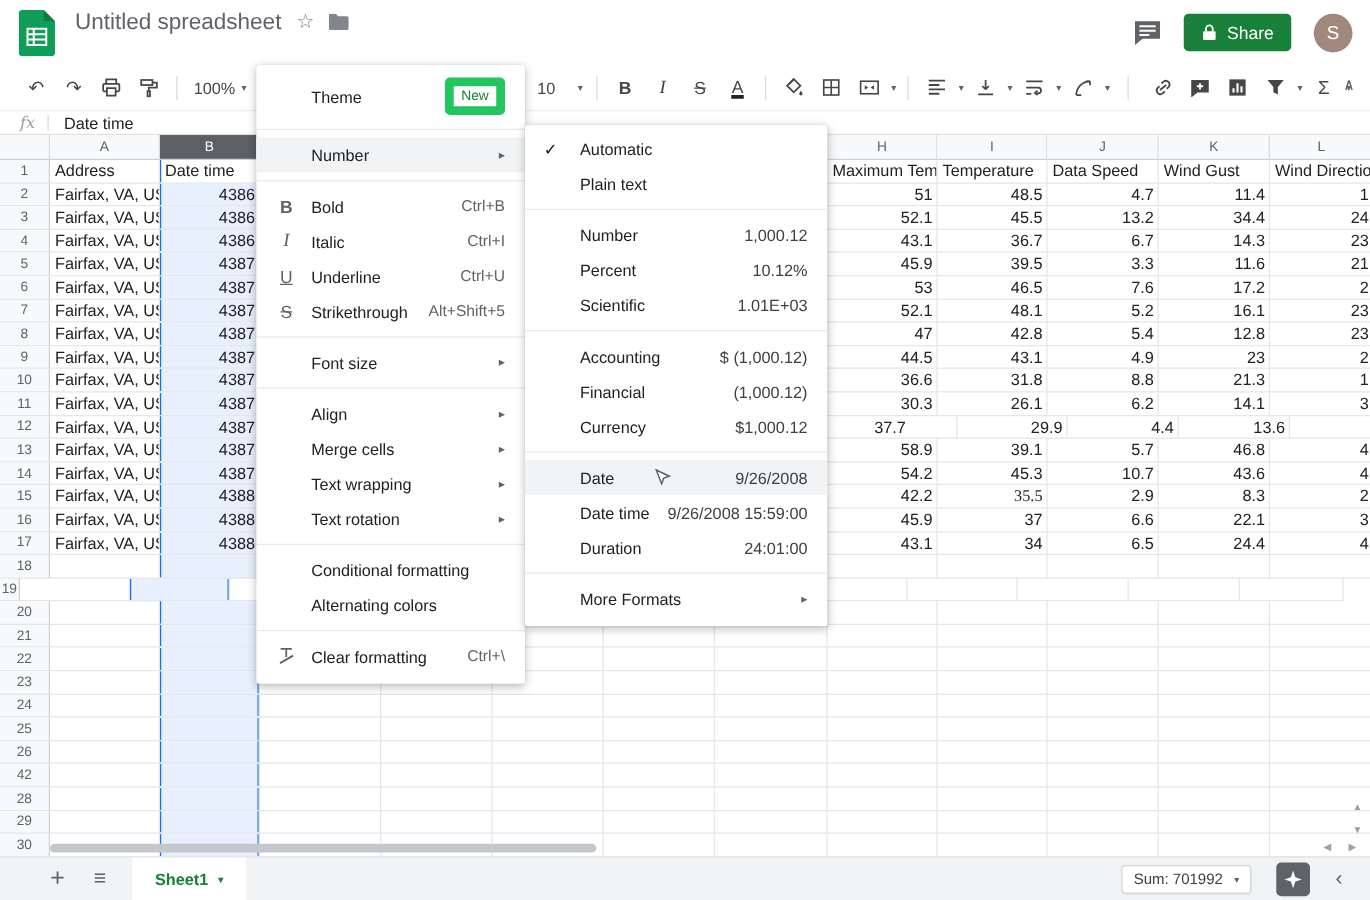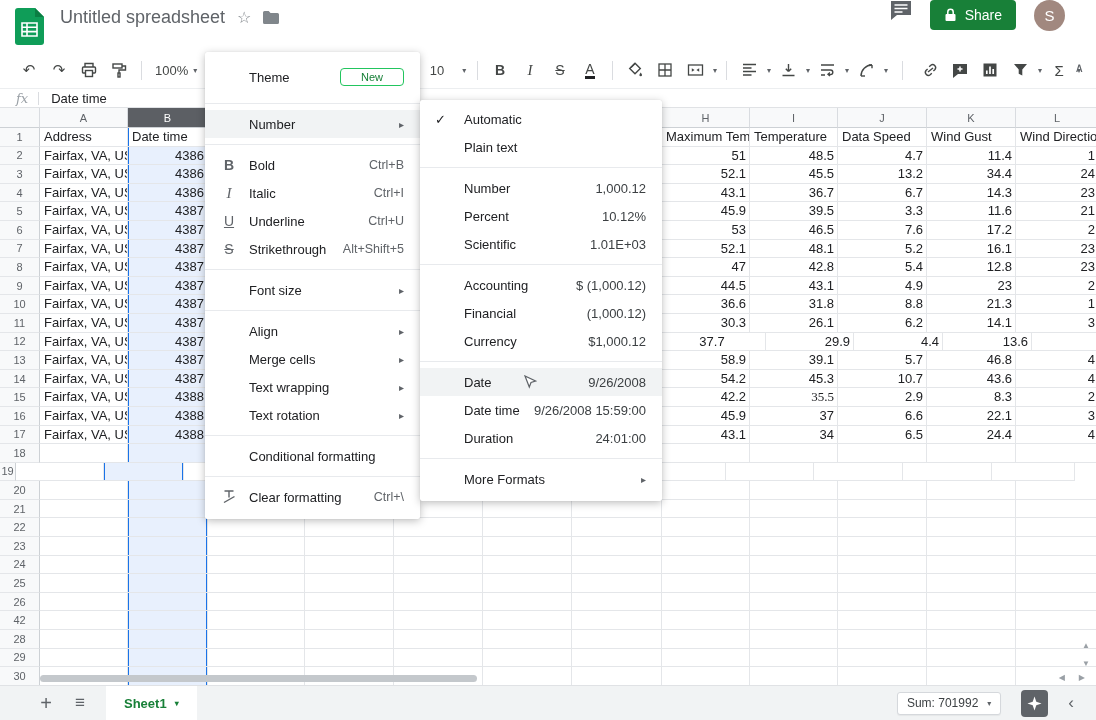--- a/index.html
+++ b/index.html
@@ -10,21 +10,21 @@
   
   #topbar { position:absolute; top:0; left:0; right:0; height:52px; background:#fff; }
   #logo { position:absolute; left:15px; top:8px; width:29px; height:37px; }
   #title-row { position:absolute; left:60px; top:5px; height:24px; display:flex; align-items:center; gap:12px; }
   #doc-title { font-size:18px; color:#5f6368; }
   .title-ico { color:#80868b; font-size:16px; }
   #menubar { position:absolute; left:54px; top:29px; display:flex; align-items:center; font-size:14px; color:#202124; }
   .mb-item { padding:3px 8px; border-radius:3px; cursor:default; }
   .mb-item.active { background:#e4ebe5; }
   #save-status { margin-left:14px; font-size:13px; color:#80868b; text-decoration:underline; }
-  #topbar-right { position:absolute; right:31px; top:0; height:52px; display:flex; align-items:flex-start; gap:18px; }
+  #topbar-right { position:absolute; right:14px; top:0; height:52px; display:flex; align-items:center; gap:18px; }
   #share-btn { display:flex; align-items:center; gap:8px; background:#188038; color:#fff; font-size:14px; font-weight:500; border:none; border-radius:4px; height:30px; padding:0 14px; }
   #avatar { width:31px; height:31px; border-radius:50%; background:#a1887f; color:#fff; font-size:15px; display:flex; align-items:center; justify-content:center; }
 
   
   #toolbar { position:absolute; top:52px; left:0; right:0; height:36px; background:#fff; }
   .tb-group { position:absolute; top:0; height:36px; display:flex; align-items:center; gap:4px; }
   #tb-left { left:16px; }
   #tb-right { left:424px; }
   .tb-btn { min-width:26px; height:26px; display:flex; align-items:center; justify-content:center; border-radius:2px; color:#444746; font-size:15px; }
   .tb-sep { width:1px; height:19px; background:#dadce0; margin:0 5px; }
@@ -64,21 +64,21 @@
   #number-menu { left:420px; top:100px; width:242px; }
   .mi { position:relative; height:28px; display:flex; align-items:center; padding:0 16px 0 44px; font-size:13px; color:#202124; cursor:default; }
   .mi.tall { height:40px; }
   .mi.hl { background:#f1f3f4; }
   .mi .mlabel { white-space:nowrap; }
   .mi .shortcut { margin-left:auto; color:#5f6368; font-size:12.5px; }
   .mi .example { margin-left:auto; color:#3c4043; font-size:13px; }
   .mi .arrow { margin-left:auto; color:#5f6368; font-size:10px; }
   .mi .micon { position:absolute; left:13px; width:22px; text-align:center; color:#5f6368; }
   .mi .check { position:absolute; left:15px; color:#202124; font-size:13px; }
-  .badge { margin-left:auto; color:#188038; border:1px solid #22c55e; border-radius:4px; font-size:11px; font-weight:500; padding:2px 20px; }
+  .badge { margin-left:auto; color:#188038; border:7px solid #22c55e; border-radius:4px; font-size:11px; font-weight:500; padding:2px 6px; }
   .msep { height:1px; background:#e8eaed; margin:6px 0; }
   .cursor-glyph { position:absolute; left:104px; top:7px; }
 
   
   #sheetbar { position:absolute; bottom:0; left:0; right:0; height:35px; background:#f1f3f4; border-top:1px solid #e0e2e5; display:flex; align-items:center; }
   #add-sheet { margin-left:32px; font-size:20px; color:#5f6368; width:28px; text-align:center; }
   #all-sheets { font-size:17px; color:#5f6368; width:28px; text-align:center; margin-left:6px; }
   #sheet-tab { margin-left:12px; height:35px; background:#fff; padding:0 18px; display:flex; align-items:center; gap:7px; font-size:13px; font-weight:bold; color:#188038; }
   #sheet-tab .tb-caret { color:#188038; }
   #sheetbar-right { margin-left:auto; display:flex; align-items:center; gap:20px; margin-right:22px; }
@@ -779,20 +779,23 @@
         <span class="arrow">▸</span>
       </div>
       <div class="mi">
         <span class="mlabel">Text rotation</span>
         <span class="arrow">▸</span>
       </div>
       <div class="msep"></div>
       <div class="mi">
         <span class="mlabel">Conditional formatting</span>
       </div>
+      <div class="mi">
+        <span class="mlabel">Alternating colors</span>
+      </div>
       <div class="msep"></div>
       <div class="mi">
         <span class="micon"><svg width="16" height="16" viewBox="0 0 16 16" stroke="#5f6368" stroke-width="1.4" fill="none" style="display:inline">
             <path d="M3.5 3h9M8 3v6.5"></path>
             <path d="M13.5 8.5L3 14.5"></path>
           </svg></span>
         <span class="mlabel">Clear formatting</span>
         <span class="shortcut">Ctrl+\</span>
       </div>
     </div>

